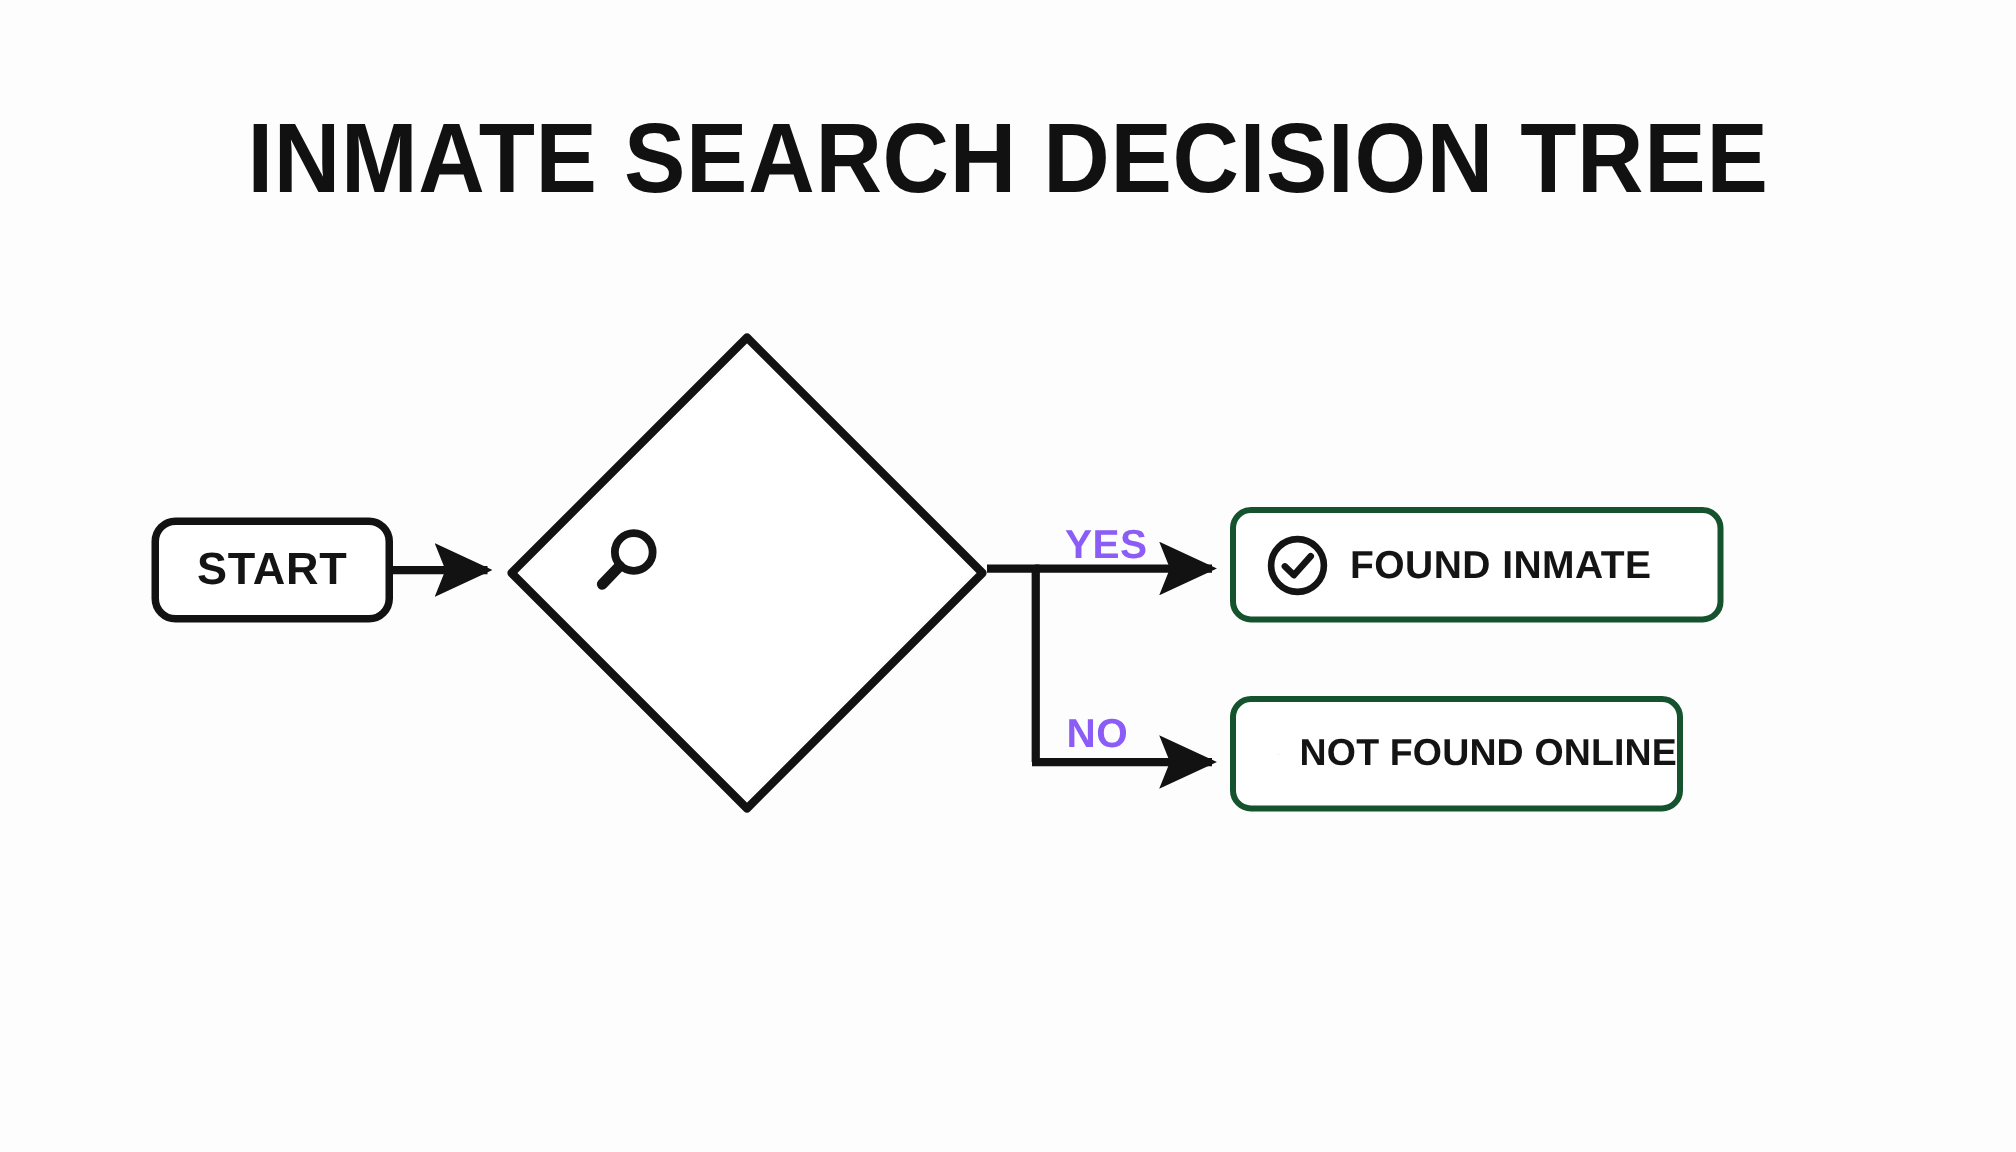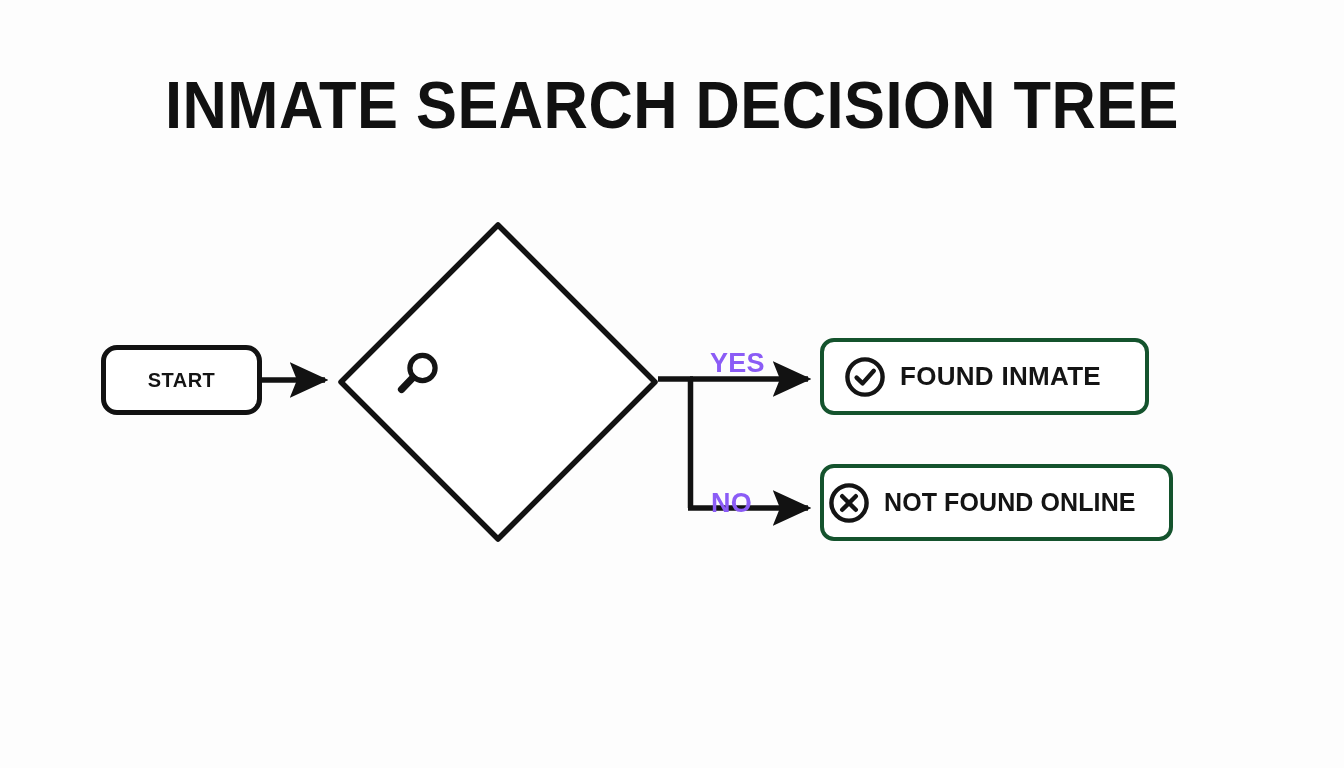--- a/index.html
+++ b/index.html
@@ -49,21 +49,21 @@
     height: 70px;
     border: 5px solid #121212;
     border-radius: 16px;
     box-sizing: border-box;
     background: #ffffff;
     display: flex;
     align-items: center;
     justify-content: center;
   }
   #start-box .node-label {
-    font-size: 20px;
+    font-size: 30px;
     letter-spacing: 0.5px;
   }
 
   
   #decision-diamond {
     position: absolute;
     left: 334px;
     top: 218px;
     width: 328px;
     height: 328px;
@@ -99,23 +99,23 @@
   #found-box {
     left: 820px;
     top: 338px;
     width: 329px;
     height: 77px;
     padding-left: 20px;
   }
   #notfound-box {
     left: 820px;
     top: 464px;
-    width: 353px;
+    width: 302px;
     height: 77px;
-    padding-left: 4px;
+    padding-left: 28px;
   }
   .result-label {
     font-family: "Liberation Sans", sans-serif;
     font-weight: bold;
     color: #141414;
     white-space: nowrap;
     margin-left: 14px;
   }
   #found-label { font-size: 26px; letter-spacing: 0.3px; }
   #notfound-label { font-size: 25px; letter-spacing: 0.1px; }
@@ -123,21 +123,21 @@
   
   .branch-label {
     position: absolute;
     font-family: "Liberation Sans", sans-serif;
     font-weight: bold;
     font-size: 27px;
     color: #8b5cf6;
     letter-spacing: 0.3px;
   }
   #yes-label { left: 710px; top: 348px; }
-  #no-label  { left: 711px; top: 474px; margin-top: 14px; }
+  #no-label  { left: 711px; top: 474px; }
 
   
   #footnote {
     position: absolute;
     left: 820px;
     top: 553px;
     width: 329px;
     text-align: center;
     font-family: "Liberation Sans", sans-serif;
     font-weight: bold;

